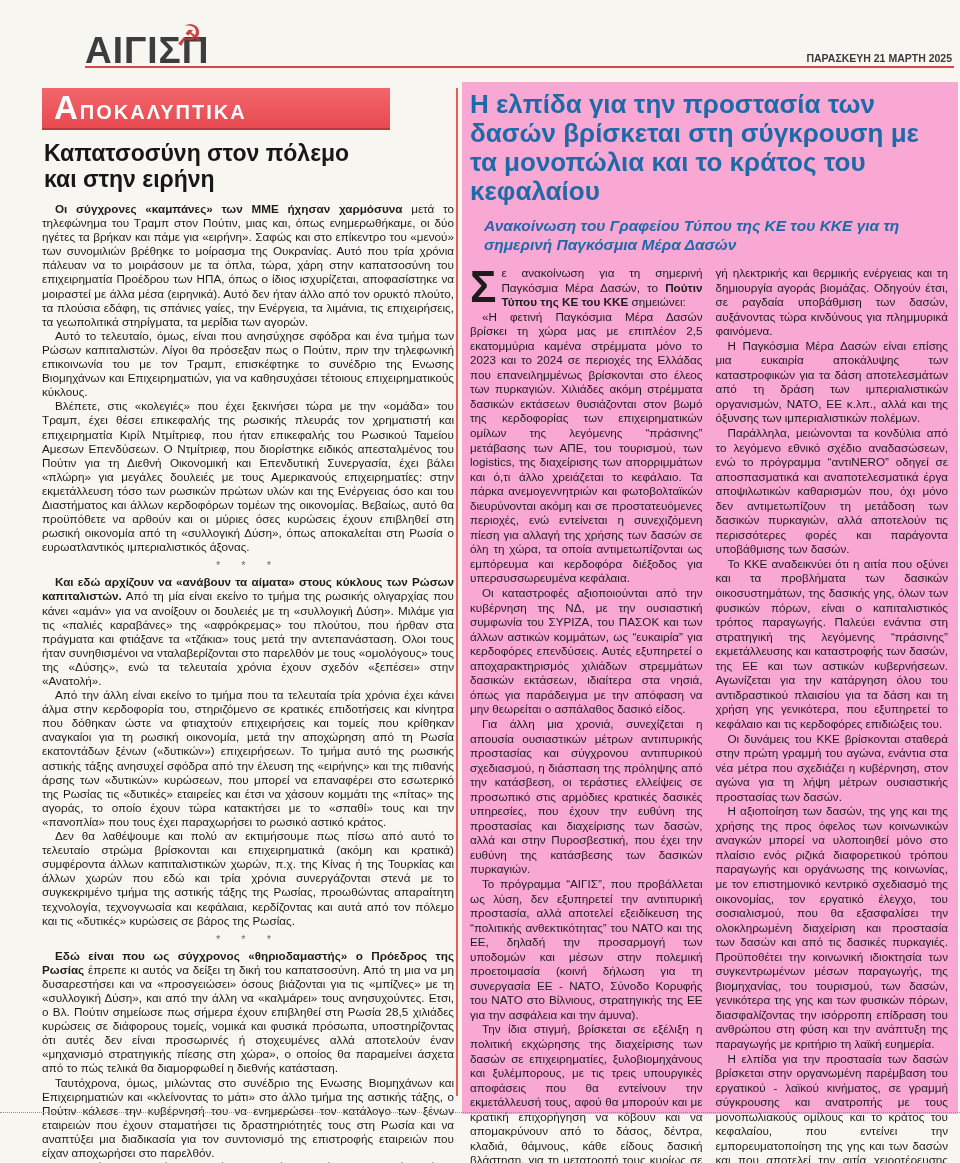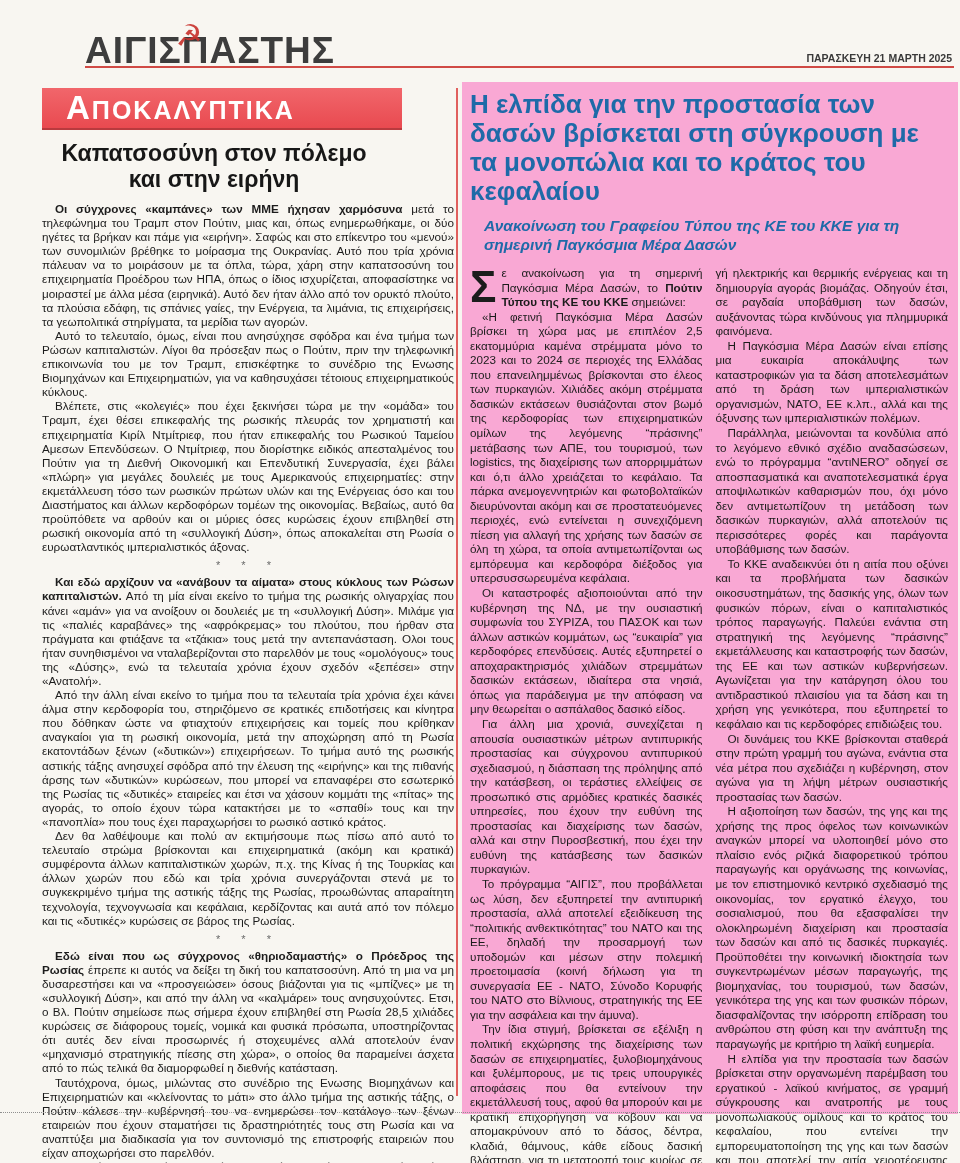--- a/index.html
+++ b/index.html
@@ -11,24 +11,24 @@
     color:#3d3d3d;letter-spacing:1px;white-space:nowrap;}
   .pi-wrap{position:relative;display:inline-block;}
   .hs-icon{position:absolute;left:-6px;top:-12px;color:#c9342f;font-size:30px;font-weight:normal;
     font-family:"DejaVu Sans", sans-serif;opacity:.92;}
   .masthead-date{position:absolute;right:8px;top:52px;font-size:10.5px;font-weight:bold;color:#3a3a3a;}
   .masthead-rule{position:absolute;left:85px;right:6px;top:66px;height:2px;background:#d04a45;}
 
   
   .left-col{position:absolute;left:42px;top:88px;width:412px;}
   .kicker{width:336px;height:40px;background:linear-gradient(#f1666b,#e94a50);color:#fff;
-    font-weight:bold;font-size:25px;line-height:40px;padding-left:24px;letter-spacing:2px;
+    font-weight:bold;font-size:20px;line-height:40px;padding-left:12px;letter-spacing:2px;
     box-shadow:0 2px 0 #b93a3e;}
   .kicker::first-letter{font-size:33px;}
-  .left-headline{font-size:23px;font-weight:bold;color:#171717;line-height:26px;margin:12px 0 10px 2px;width:340px;text-align:center;}
+  .left-headline{font-size:23px;font-weight:bold;color:#171717;line-height:26px;margin:12px 0 10px 2px;width:340px;}
   .lp{font-size:11.7px;line-height:14.1px;color:#1c1c1c;text-align:justify;text-indent:13px;margin:0;}
   .lp b{font-weight:bold;}
   .stars{ text-align:center;color:#6a6a6a;font-size:11px;letter-spacing:9px;margin:5px 0 4px 0;}
 
   
   .divider-v{position:absolute;left:456px;top:88px;width:2px;height:1008px;background:#e0605e;}
 
   
   .right-sec{position:absolute;left:462px;top:82px;width:496px;height:1032px;
     background:#f9a8d4;padding:6px 10px 0 8px;box-sizing:border-box;}
@@ -43,21 +43,21 @@
   .dropcap{float:left;font-size:44px;line-height:36px;font-weight:bold;color:#1c1c1c;
     margin:3px 5px 0 0;}
 
   .dotted-rule{position:absolute;left:0;right:0;top:1112px;border-top:1.5px dotted #8f8f8f;}
 </style>
 </head>
 <body>
 
 <div class="page">
 
-  <div class="masthead-title"><span>ΑΙΓΙΣ</span><span class="pi-wrap"><span>Π</span><span class="hs-icon">☭</span></span><span>ΑΣΤΗΣ</span></div>
+  <div class="masthead-title"><span>ΑΙΓΙΣ</span><span class="pi-wrap"><span>Π</span><span class="hs-icon">☭</span></span></div>
   <div class="masthead-date">ΠΑΡΑΣΚΕΥΗ 21 ΜΑΡΤΗ 2025</div>
   <div class="masthead-rule"></div>
 
   <div class="left-col">
     <div class="kicker">ΑΠΟΚΑΛΥΠΤΙΚΑ</div>
     <h1 class="left-headline">Καπατσοσύνη στον πόλεμο και στην ειρήνη</h1>
 
     <p class="lp"><b>Οι σύγχρονες «καμπάνες» των ΜΜΕ ήχησαν χαρμόσυνα</b><span> μετά το τηλεφώνημα του Τραμπ στον Πούτιν, μιας και, όπως ενημερωθήκαμε, οι δύο ηγέτες τα βρήκαν και πάμε για «ειρήνη». Σαφώς και στο επίκεντρο του «μενού» των συνομιλιών βρέθηκε το μοίρασμα της Ουκρανίας. Αυτό που τρία χρόνια πάλευαν να το μοιράσουν με τα όπλα, τώρα, χάρη στην καπατσοσύνη του επιχειρηματία Προέδρου των ΗΠΑ, όπως ο ίδιος ισχυρίζεται, αποφασίστηκε να μοιραστεί με άλλα μέσα (ειρηνικά). Αυτό δεν ήταν άλλο από τον ορυκτό πλούτο, τα πλούσια εδάφη, τις σπάνιες γαίες, την Ενέργεια, τα λιμάνια, τις επιχειρήσεις, τα γεωπολιτικά στηρίγματα, τα μερίδια των αγορών.</span></p>
     <p class="lp"><span>Αυτό το τελευταίο, όμως, είναι που ανησύχησε σφόδρα και ένα τμήμα των Ρώσων καπιταλιστών. Λίγοι θα πρόσεξαν πως ο Πούτιν, πριν την τηλεφωνική επικοινωνία του με τον Τραμπ, επισκέφτηκε το συνέδριο της Ενωσης Βιομηχάνων και Επιχειρηματιών, για να καθησυχάσει τέτοιους επιχειρηματικούς κύκλους.</span></p>
     <p class="lp"><span>Βλέπετε, στις «κολεγιές» που έχει ξεκινήσει τώρα με την «ομάδα» του Τραμπ, έχει θέσει επικεφαλής της ρωσικής πλευράς τον χρηματιστή και επιχειρηματία Κιρίλ Ντμίτριεφ, που ήταν επικεφαλής του Ρωσικού Ταμείου Αμεσων Επενδύσεων. Ο Ντμίτριεφ, που διορίστηκε ειδικός απεσταλμένος του Πούτιν για τη Διεθνή Οικονομική και Επενδυτική Συνεργασία, έχει βάλει «πλώρη» για μεγάλες δουλειές με τους Αμερικανούς επιχειρηματίες: στην εκμετάλλευση τόσο των ρωσικών πρώτων υλών και της Ενέργειας όσο και του Διαστήματος και άλλων κερδοφόρων τομέων της οικονομίας. Βεβαίως, αυτό θα προϋπόθετε να αρθούν και οι μύριες όσες κυρώσεις έχουν επιβληθεί στη ρωσική οικονομία από τη «συλλογική Δύση», όπως αποκαλείται στη Ρωσία ο ευρωατλαντικός ιμπεριαλιστικός άξονας.</span></p>

